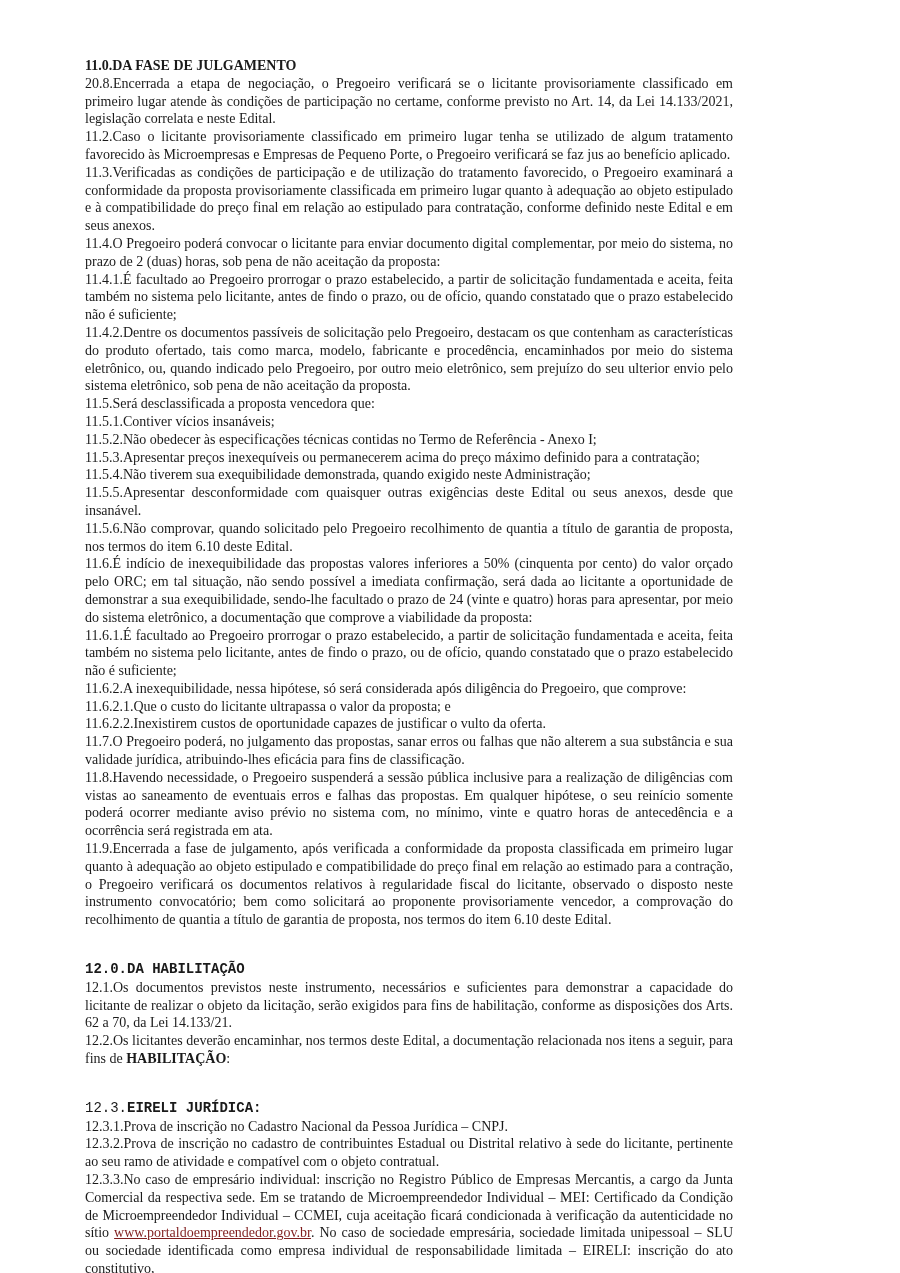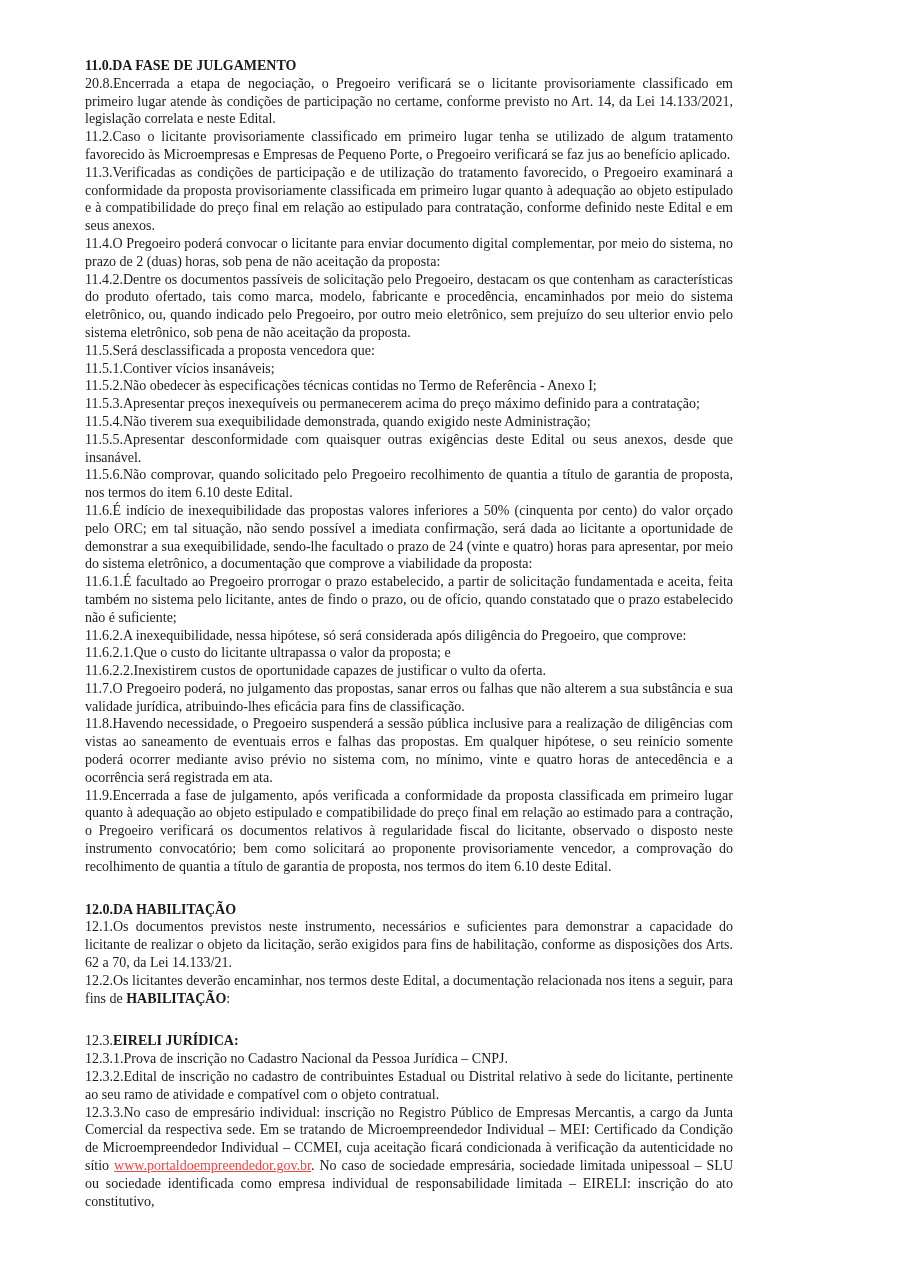--- a/index.html
+++ b/index.html
@@ -24,42 +24,44 @@
   .para {
     margin: 0;
     text-align: justify;
   }
   .heading {
     margin: 0;
     font-weight: bold;
     text-align: left;
   }
   .gap-before {
-    margin-top: 25px;
+    margin-top: 32px;
+    font-family: Liberation Mono, monospace;
   }
   .bold-run {
     font-weight: bold;
   }
   a.doc-link {
-    color: #ef4444;
+    color: #7f1d1d;
     text-decoration: underline;
     cursor: pointer;
   }
 </style>
 </head>
 <body>
 
 <div class="page">
 
   <section>
     <p class="heading">11.0.DA FASE DE JULGAMENTO</p>
     <p class="para">20.8.Encerrada a etapa de negociação, o Pregoeiro verificará se o licitante provisoriamente classificado em primeiro lugar atende às condições de participação no certame, conforme previsto no Art. 14, da Lei 14.133/2021, legislação correlata e neste Edital.</p>
     <p class="para">11.2.Caso o licitante provisoriamente classificado em primeiro lugar tenha se utilizado de algum tratamento favorecido às Microempresas e Empresas de Pequeno Porte, o Pregoeiro verificará se faz jus ao benefício aplicado.</p>
     <p class="para">11.3.Verificadas as condições de participação e de utilização do tratamento favorecido, o Pregoeiro examinará a conformidade da proposta provisoriamente classificada em primeiro lugar quanto à adequação ao objeto estipulado e à compatibilidade do preço final em relação ao estipulado para contratação, conforme definido neste Edital e em seus anexos.</p>
     <p class="para">11.4.O Pregoeiro poderá convocar o licitante para enviar documento digital complementar, por meio do sistema, no prazo de 2 (duas) horas, sob pena de não aceitação da proposta:</p>
+    <p class="para">11.4.1.É facultado ao Pregoeiro prorrogar o prazo estabelecido, a partir de solicitação fundamentada e aceita, feita também no sistema pelo licitante, antes de findo o prazo, ou de ofício, quando constatado que o prazo estabelecido não é suficiente;</p>
     <p class="para">11.4.2.Dentre os documentos passíveis de solicitação pelo Pregoeiro, destacam os que contenham as características do produto ofertado, tais como marca, modelo, fabricante e procedência, encaminhados por meio do sistema eletrônico, ou, quando indicado pelo Pregoeiro, por outro meio eletrônico, sem prejuízo do seu ulterior envio pelo sistema eletrônico, sob pena de não aceitação da proposta.</p>
     <p class="para">11.5.Será desclassificada a proposta vencedora que:</p>
     <p class="para">11.5.1.Contiver vícios insanáveis;</p>
     <p class="para">11.5.2.Não obedecer às especificações técnicas contidas no Termo de Referência - Anexo I;</p>
     <p class="para">11.5.3.Apresentar preços inexequíveis ou permanecerem acima do preço máximo definido para a contratação;</p>
     <p class="para">11.5.4.Não tiverem sua exequibilidade demonstrada, quando exigido neste Administração;</p>
     <p class="para">11.5.5.Apresentar desconformidade com quaisquer outras exigências deste Edital ou seus anexos, desde que insanável.</p>
     <p class="para">11.5.6.Não comprovar, quando solicitado pelo Pregoeiro recolhimento de quantia a título de garantia de proposta, nos termos do item 6.10 deste Edital.</p>
     <p class="para">11.6.É indício de inexequibilidade das propostas valores inferiores a 50% (cinquenta por cento) do valor orçado pelo ORC; em tal situação, não sendo possível a imediata confirmação, será dada ao licitante a oportunidade de demonstrar a sua exequibilidade, sendo-lhe facultado o prazo de 24 (vinte e quatro) horas para apresentar, por meio do sistema eletrônico, a documentação que comprove a viabilidade da proposta:</p>
     <p class="para">11.6.1.É facultado ao Pregoeiro prorrogar o prazo estabelecido, a partir de solicitação fundamentada e aceita, feita também no sistema pelo licitante, antes de findo o prazo, ou de ofício, quando constatado que o prazo estabelecido não é suficiente;</p>
@@ -71,17 +73,17 @@
     <p class="para">11.9.Encerrada a fase de julgamento, após verificada a conformidade da proposta classificada em primeiro lugar quanto à adequação ao objeto estipulado e compatibilidade do preço final em relação ao estimado para a contração, o Pregoeiro verificará os documentos relativos à regularidade fiscal do licitante, observado o disposto neste instrumento convocatório; bem como solicitará ao proponente provisoriamente vencedor, a comprovação do recolhimento de quantia a título de garantia de proposta, nos termos do item 6.10 deste Edital.</p>
   </section>
 
   <section>
     <p class="heading gap-before">12.0.DA HABILITAÇÃO</p>
     <p class="para">12.1.Os documentos previstos neste instrumento, necessários e suficientes para demonstrar a capacidade do licitante de realizar o objeto da licitação, serão exigidos para fins de habilitação, conforme as disposições dos Arts. 62 a 70, da Lei 14.133/21.</p>
     <p class="para"><span>12.2.Os licitantes deverão encaminhar, nos termos deste Edital, a documentação relacionada nos itens a seguir, para fins de </span><span class="bold-run">HABILITAÇÃO</span><span>:</span></p>
 
     <p class="para gap-before"><span>12.3.</span><span class="bold-run">EIRELI JURÍDICA:</span></p>
     <p class="para">12.3.1.Prova de inscrição no Cadastro Nacional da Pessoa Jurídica – CNPJ.</p>
-    <p class="para">12.3.2.Edital de inscrição no cadastro de contribuintes Estadual ou Distrital relativo à sede do licitante, pertinente ao seu ramo de atividade e compatível com o objeto contratual.</p>
+    <p class="para">12.3.2.Prova de inscrição no cadastro de contribuintes Estadual ou Distrital relativo à sede do licitante, pertinente ao seu ramo de atividade e compatível com o objeto contratual.</p>
     <p class="para"><span>12.3.3.No caso de empresário individual: inscrição no Registro Público de Empresas Mercantis, a cargo da Junta Comercial da respectiva sede. Em se tratando de Microempreendedor Individual – MEI: Certificado da Condição de Microempreendedor Individual – CCMEI, cuja aceitação ficará condicionada à verificação da autenticidade no sítio </span><a class="doc-link" href="#">www.portaldoempreendedor.gov.br</a><span>. No caso de sociedade empresária, sociedade limitada unipessoal – SLU ou sociedade identificada como empresa individual de responsabilidade limitada – EIRELI: inscrição do ato constitutivo,</span></p>
   </section>
 
 </div>
 
 </body></html>

